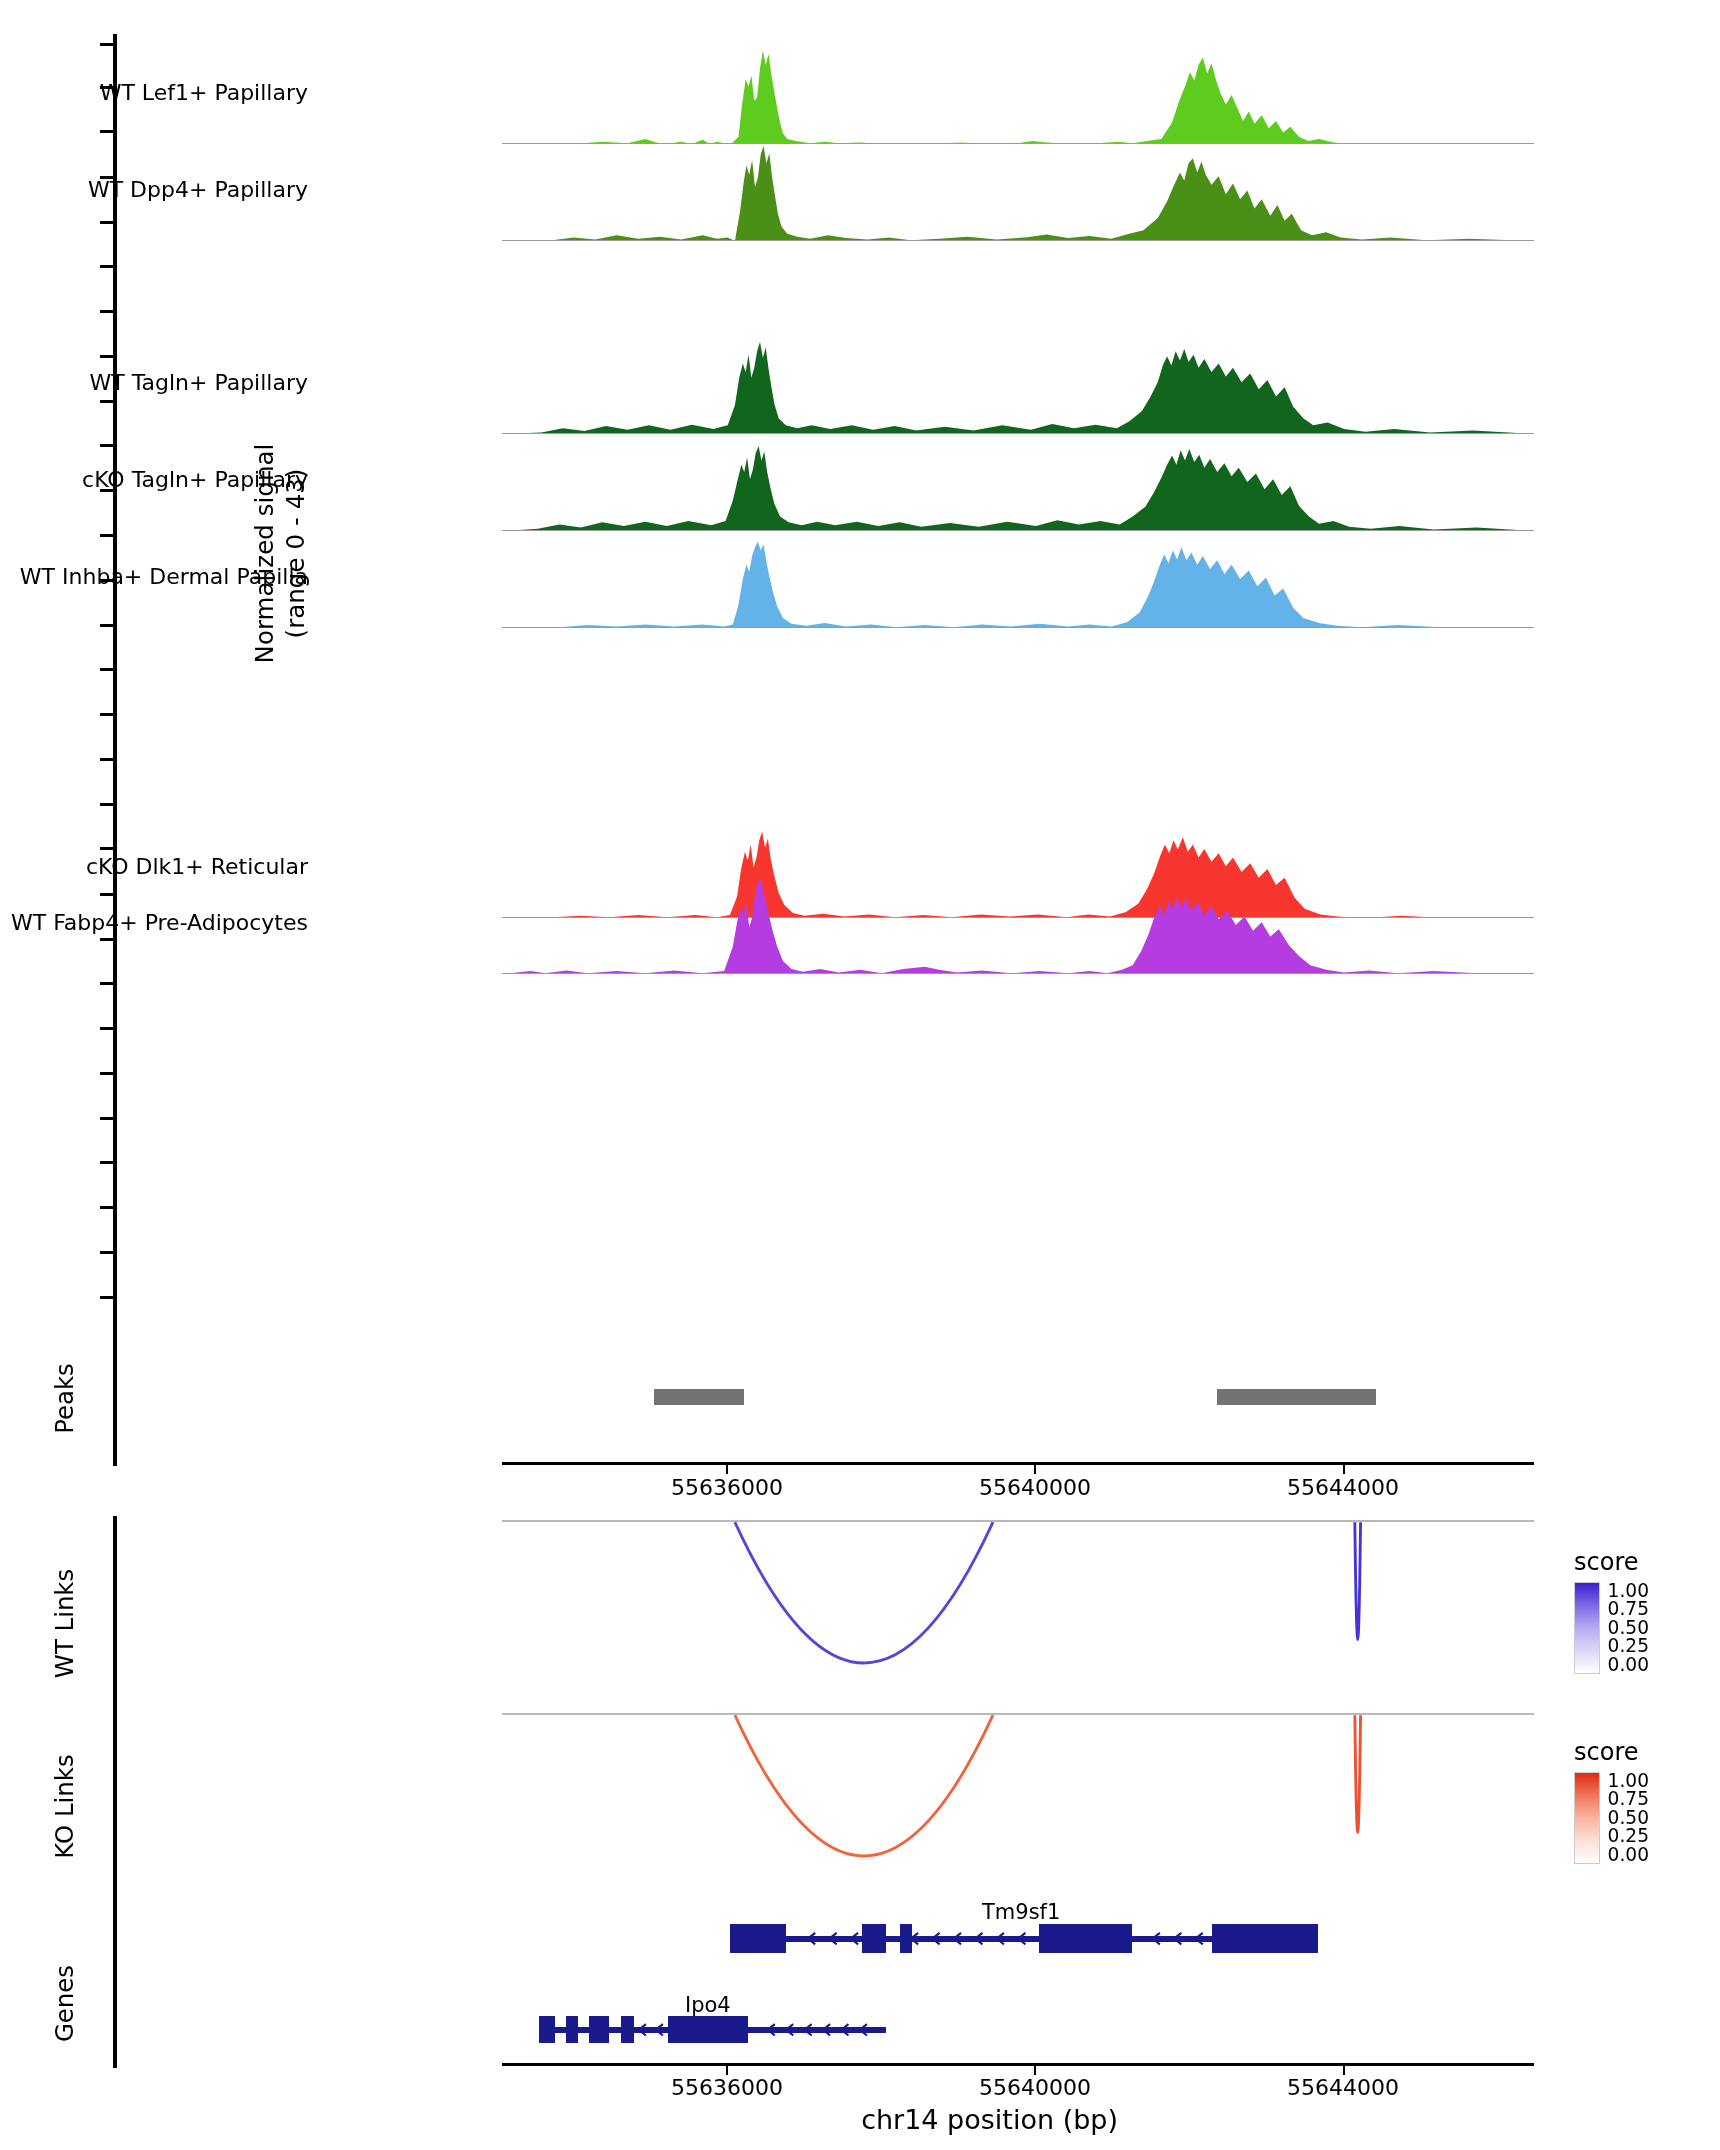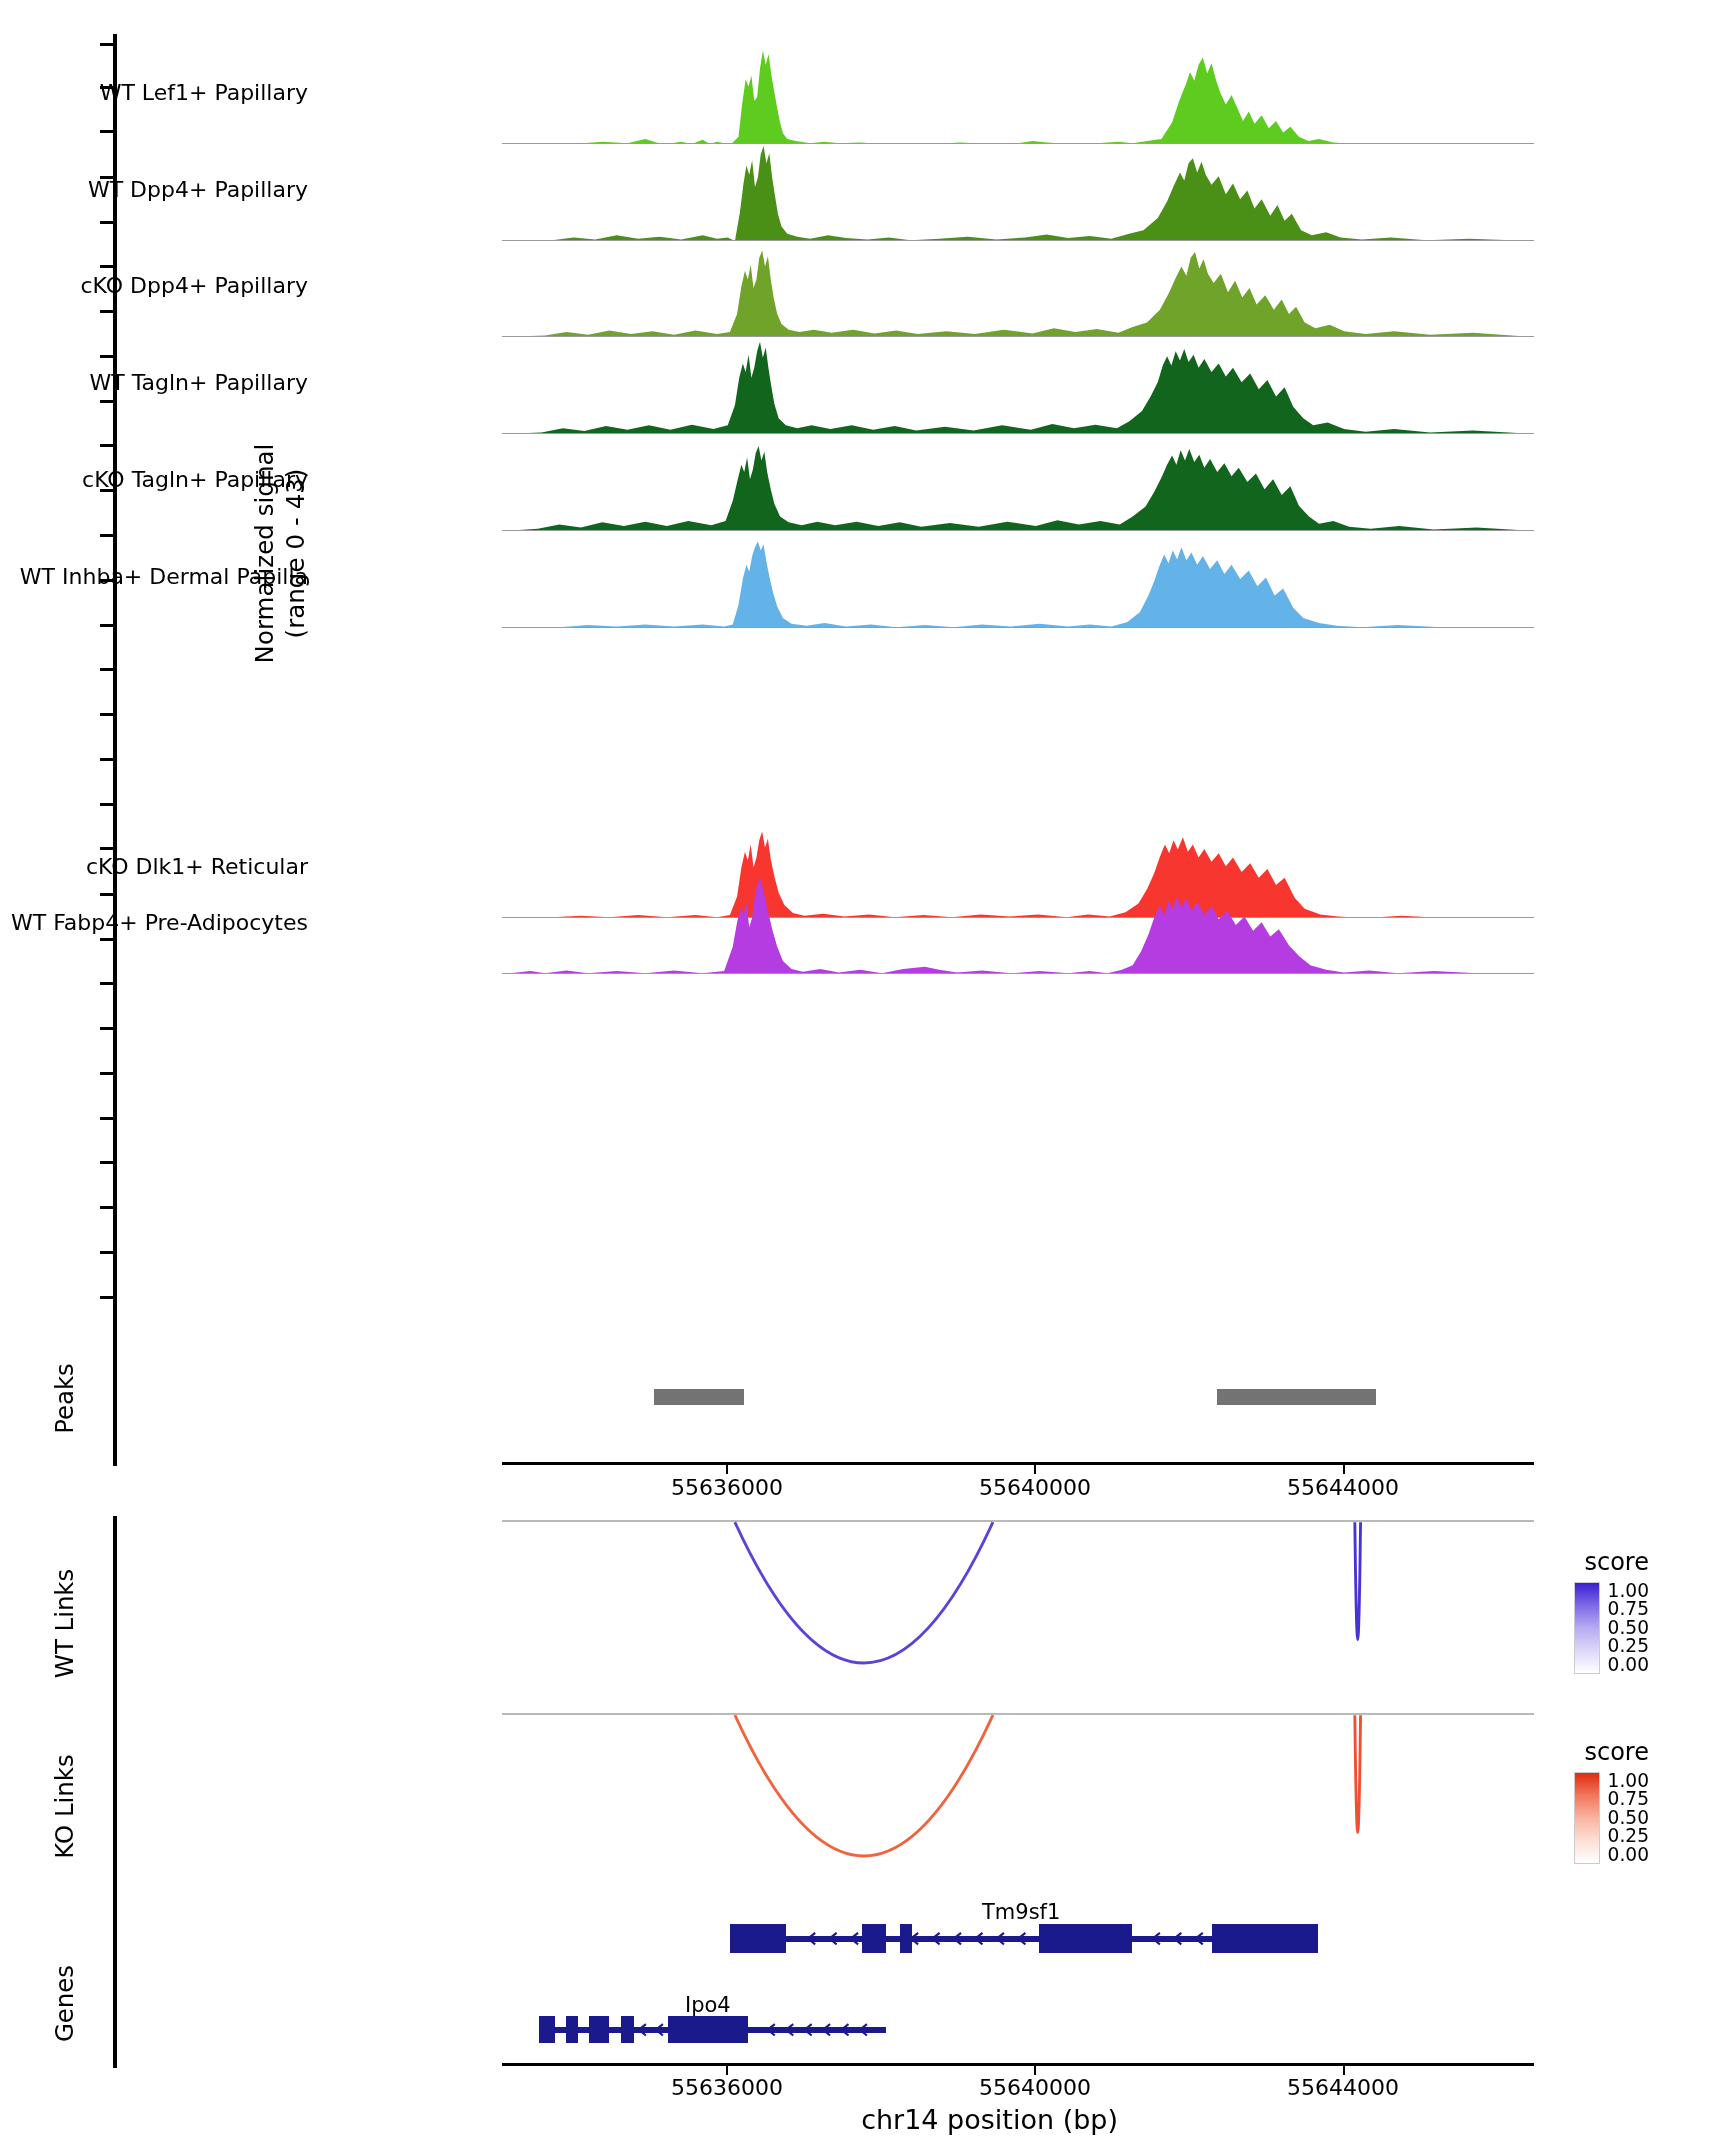--- a/index.html
+++ b/index.html
@@ -140,21 +140,20 @@
     left: 0;
     top: 0;
     width: 100%;
     height: 100%;
   }
 
   
   .legend {
     position: absolute;
     font-size: 22px;
-    text-align: right;
   }
   .legend-title {
     font-size: 24px;
     margin-bottom: 5.7px;
   }
   .legend-body {
     display: flex;
     flex-direction: row;
     align-items: stretch;
   }
@@ -248,32 +247,20 @@
       <path d="M0,150 L70,149 L100,145 L130,148 L160,142 L190,147 L220,144 L250,148 L280,142 L300,147 L315,145 L325,150
         L332,110 L337,70 L341,45 L345,58 L349,38 L353,75 L357,62 L361,30 L365,18 L369,42 L373,28 L377,62 L381,88 L385,112 L390,130
         L398,140 L412,144 L430,147 L455,142 L480,146 L510,148 L540,145 L570,149 L610,147 L650,144 L690,148 L730,145 L760,141 L790,146
         L820,143 L850,147 L875,140 L895,135 L915,118 L928,95 L938,72 L946,55 L952,66 L958,42 L964,35 L970,55 L976,40 L982,58 L990,72
         L1000,60 L1010,85 L1020,70 L1030,92 L1040,80 L1050,105 L1060,92 L1072,115 L1082,100 L1092,122 L1102,112 L1115,135 L1130,142
         L1150,138 L1170,145 L1200,148 L1240,145 L1290,149 L1350,147 L1440,150 Z" fill="#4a8f16"></path>
     </svg>
     <div class="track-baseline"></div>
   </div>
 
-  <div class="track" style="top:229px">
-    <div class="track-label" style="top:44px">cKO Dpp4+ Papillary</div>
-    <svg viewBox="0 0 1440 150" preserveAspectRatio="none">
-      <path d="M0,150 L60,148 L90,143 L120,147 L150,141 L180,146 L210,142 L240,147 L270,141 L300,146 L318,143
-        L328,118 L334,80 L339,58 L343,70 L347,50 L351,82 L355,70 L359,40 L363,30 L367,52 L371,38 L375,70 L379,95 L384,118 L390,132
-        L400,140 L415,143 L435,140 L460,144 L490,140 L520,145 L550,141 L580,146 L620,142 L660,146 L700,140 L740,145 L770,138 L800,143
-        L830,139 L860,144 L880,136 L900,130 L918,112 L930,90 L940,68 L948,52 L955,65 L961,40 L967,32 L973,55 L979,42 L985,62 L993,75
-        L1003,62 L1013,88 L1023,72 L1033,95 L1043,82 L1053,105 L1065,92 L1077,112 L1088,98 L1098,118 L1108,108 L1120,130 L1135,138
-        L1155,133 L1175,142 L1205,146 L1245,142 L1295,147 L1355,144 L1440,150 Z" fill="#6fa32a"></path>
-    </svg>
-    <div class="track-baseline"></div>
-  </div>
 
   <div class="track" style="top:326px">
     <div class="track-label" style="top:44px">WT Tagln+ Papillary</div>
     <svg viewBox="0 0 1440 150" preserveAspectRatio="none">
       <path d="M0,150 L55,148 L85,142 L115,146 L145,139 L175,144 L205,138 L235,144 L265,137 L295,143 L315,138
         L325,110 L331,72 L336,52 L340,64 L344,40 L348,72 L352,58 L356,35 L360,22 L364,44 L368,30 L372,60 L376,85 L380,108 L386,128
         L396,138 L412,142 L432,138 L458,143 L488,138 L518,144 L548,139 L578,145 L618,140 L658,145 L698,138 L738,144 L768,136 L798,142
         L828,137 L858,142 L876,132 L893,118 L905,98 L915,78 L922,55 L928,42 L934,55 L940,35 L946,48 L952,32 L958,50 L965,40 L972,58
         L980,46 L990,64 L1000,52 L1010,70 L1020,58 L1032,78 L1044,66 L1056,88 L1068,75 L1080,98 L1092,85 L1104,112 L1118,128 L1132,138
         L1152,134 L1175,143 L1205,147 L1245,143 L1295,148 L1355,145 L1440,150 Z" fill="#12651c"></path>

